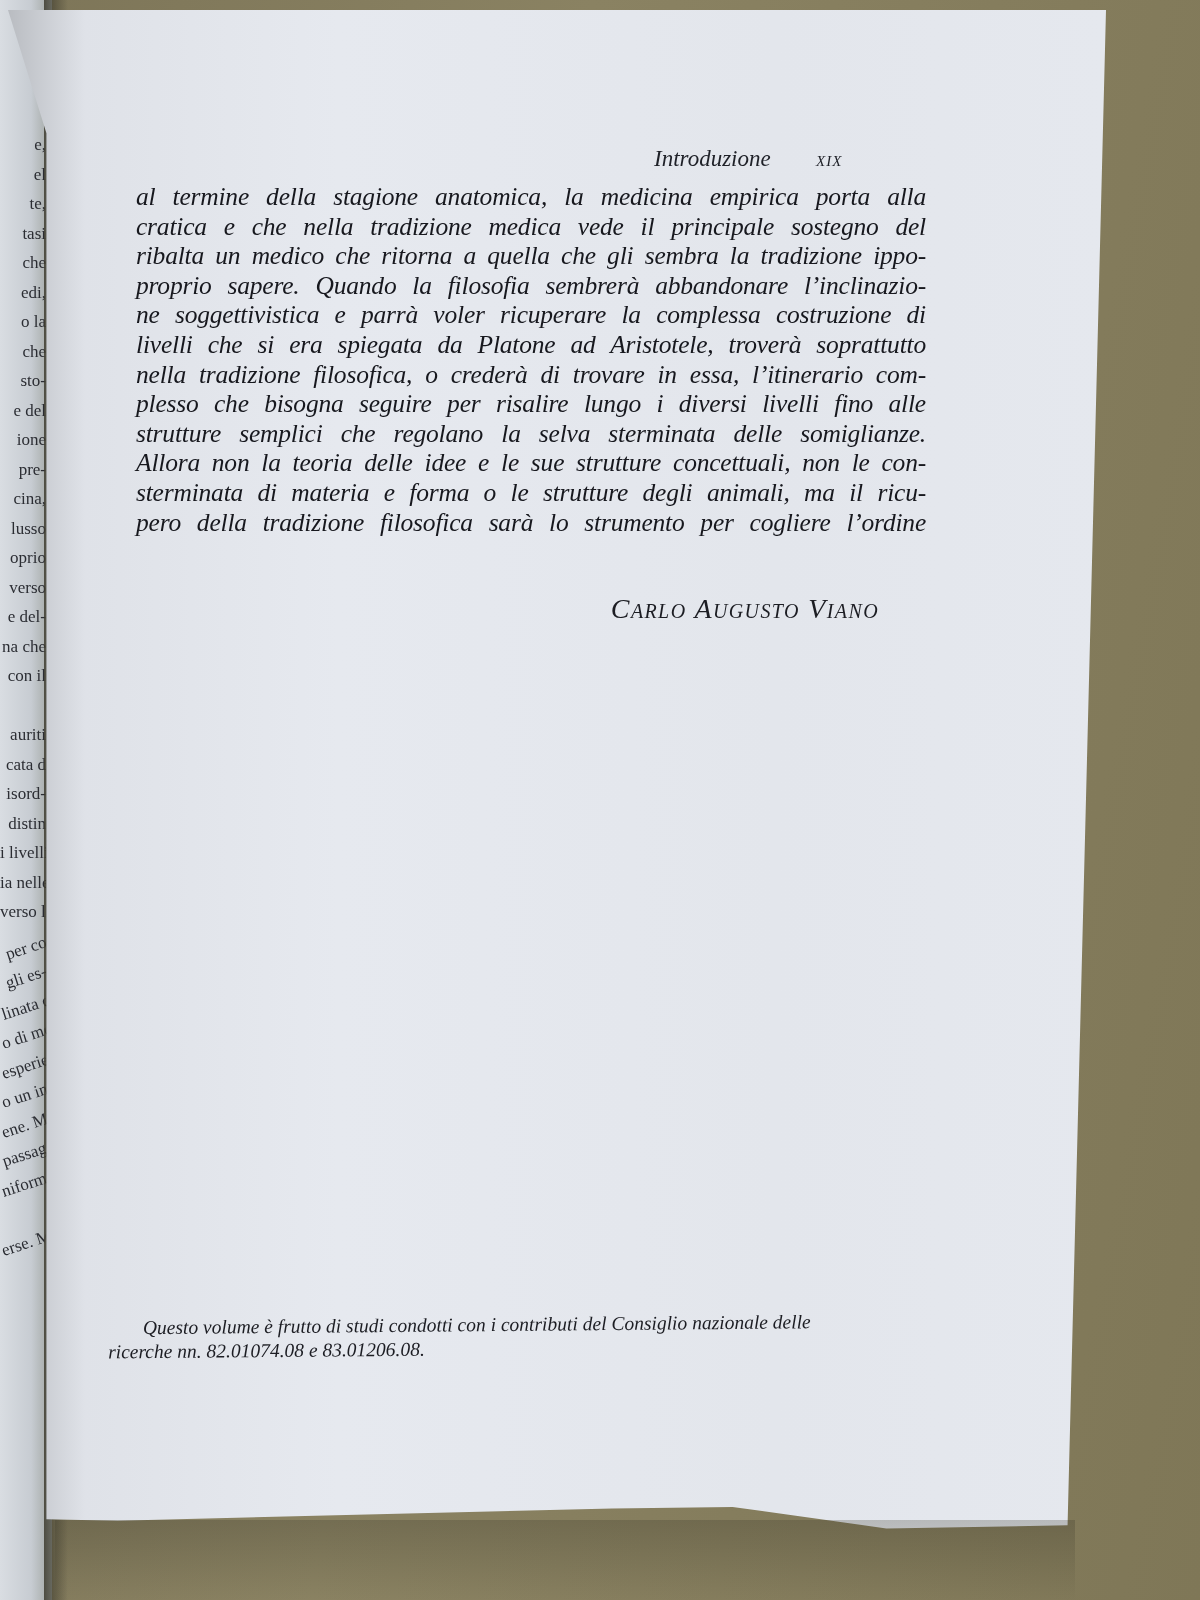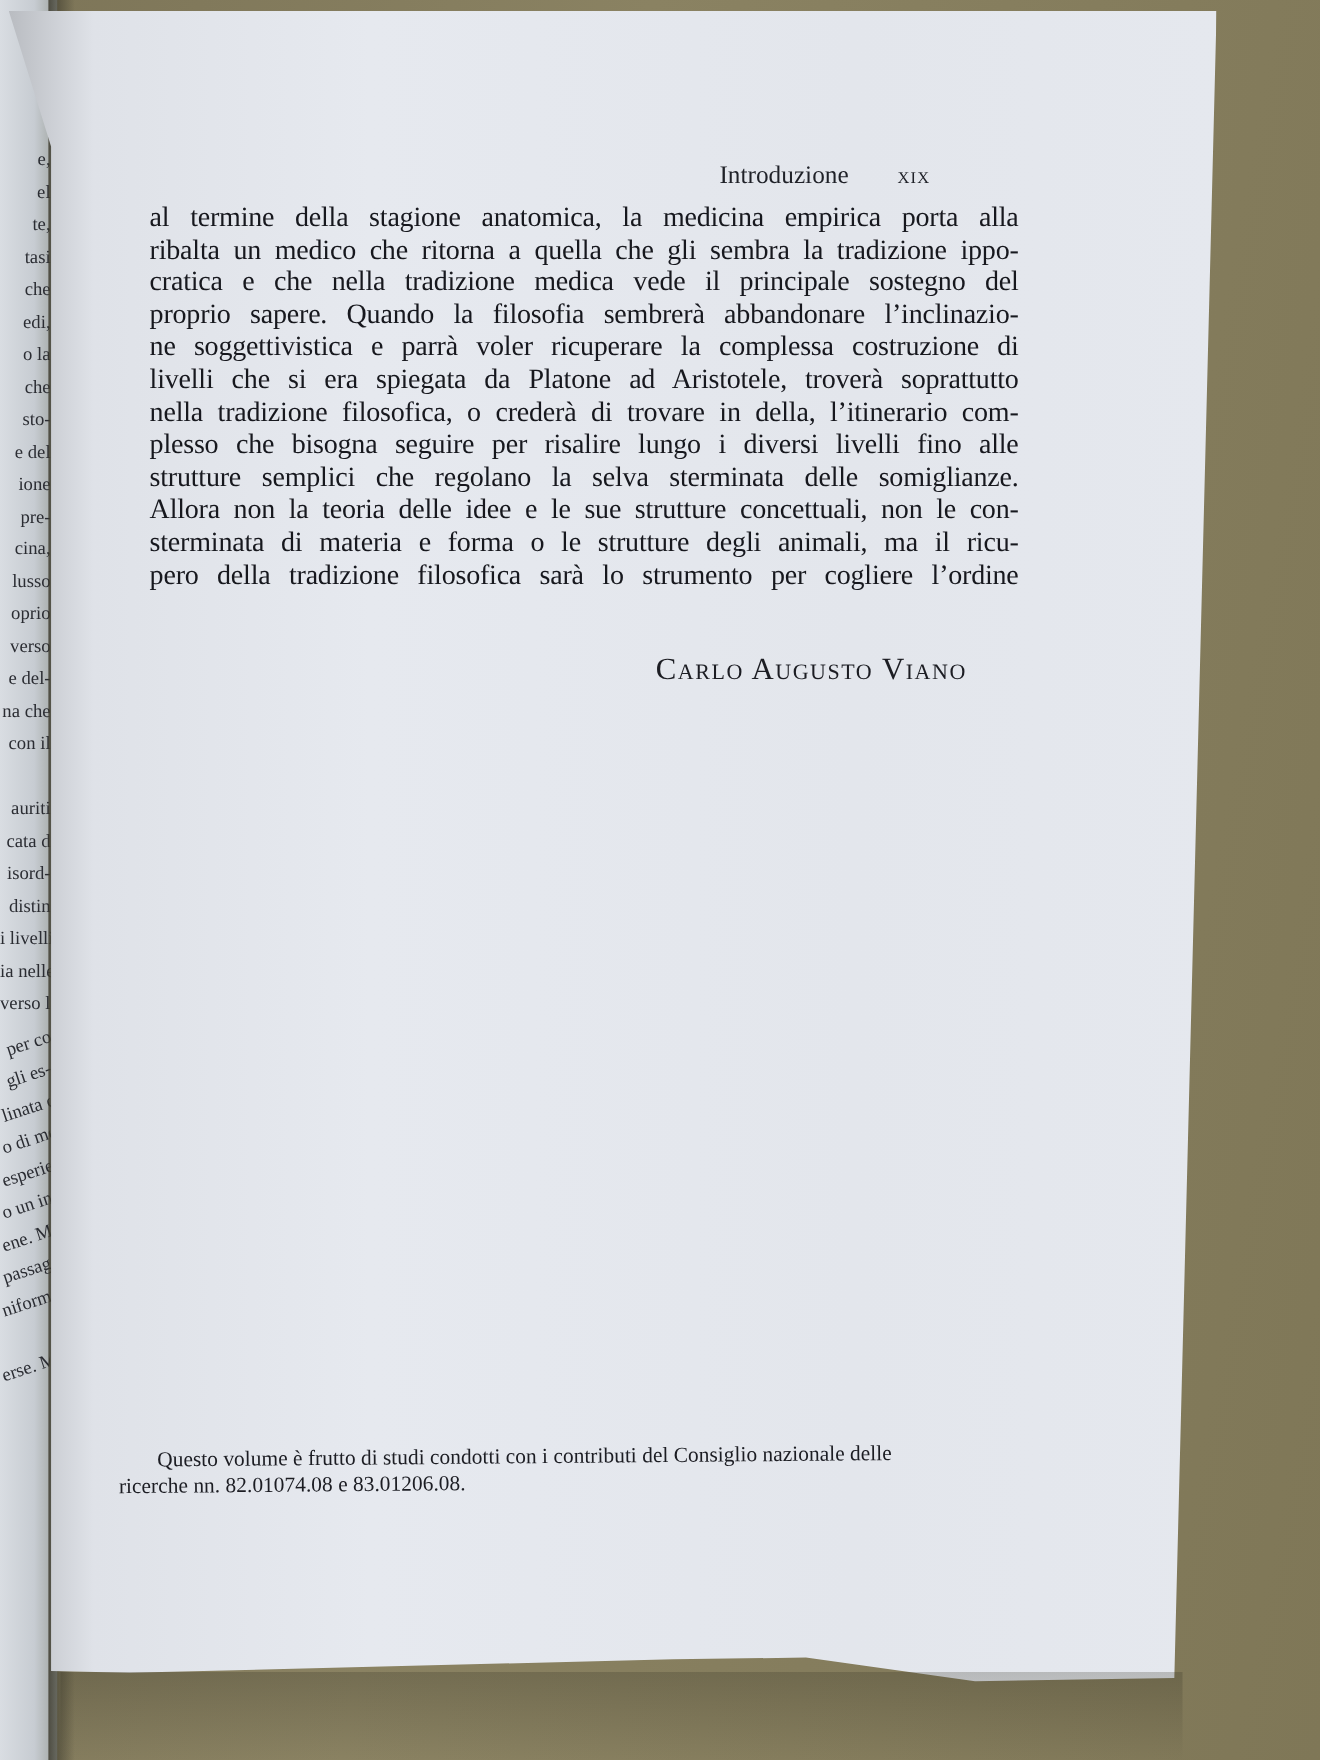--- a/index.html
+++ b/index.html
@@ -26,21 +26,21 @@
       position: absolute; left: 44px; top: 0; width: 24px; height: 1600px;
       background: linear-gradient(90deg, rgba(60,58,45,0.85), rgba(60,58,45,0));
     }
     .page {
       position: absolute; left: 8px; top: 10px; width: 1098px; height: 1540px;
       background: linear-gradient(90deg, #b9bcc1 0%, #dfe2e8 7%, #e6e9ef 30%, #e3e6ec 70%, #e5e8ee 100%);
       clip-path: polygon(0 0, 100% 0, 96.5% 98.4%, 80% 98.6%, 66% 97.2%, 55% 97.3%, 10% 98.1%, 3.5% 98.0%, 3.5% 8%);
       box-shadow: 0 0 6px rgba(0,0,0,0.3);
     }
     .page-inner {
-      position: absolute; left: 86px; top: 0; width: 800px; height: 100%;
+      position: absolute; left: 86px; top: 0; width: 800px; height: 100%; font-style: italic;
     }
     .running-head {
       position: absolute; top: 127px; left: 0; width: 800px; height: 30px;
       font-size: 23px; color: #1f2128;
     }
     .running-title { position: absolute; left: 560px; top: 9px; }
     .folio {
       position: absolute; left: 722px; top: 9px;
       font-variant: small-caps; letter-spacing: 1px; font-size: 22px;
     }
@@ -116,26 +116,26 @@
 
 <div class="page">
   <div class="page-inner">
     <div class="running-head">
       <span class="running-title">Introduzione</span>
       <span class="folio">xix</span>
     </div>
 
     <div class="body-text">
       <span class="line">al termine della stagione anatomica, la medicina empirica porta alla</span>
+      <span class="line">cratica e che nella tradizione medica vede il principale sostegno del</span>
       <span class="line">ribalta un medico che ritorna a quella che gli sembra la tradizione ippo-</span>
-      <span class="line">cratica e che nella tradizione medica vede il principale sostegno del</span>
       <span class="line">proprio sapere. Quando la filosofia sembrerà abbandonare l’inclinazio-</span>
       <span class="line">ne soggettivistica e parrà voler ricuperare la complessa costruzione di</span>
       <span class="line">livelli che si era spiegata da Platone ad Aristotele, troverà soprattutto</span>
-      <span class="line">nella tradizione filosofica, o crederà di trovare in della, l’itinerario com-</span>
+      <span class="line">nella tradizione filosofica, o crederà di trovare in essa, l’itinerario com-</span>
       <span class="line">plesso che bisogna seguire per risalire lungo i diversi livelli fino alle</span>
       <span class="line">strutture semplici che regolano la selva sterminata delle somiglianze.</span>
       <span class="line">Allora non la teoria delle idee e le sue strutture concettuali, non le con-</span>
       <span class="line">sterminata di materia e forma o le strutture degli animali, ma il ricu-</span>
       <span class="line">pero della tradizione filosofica sarà lo strumento per cogliere l’ordine</span>
     </div>
 
     <div class="signature">Carlo Augusto Viano</div>
 
     <div class="footnote">

